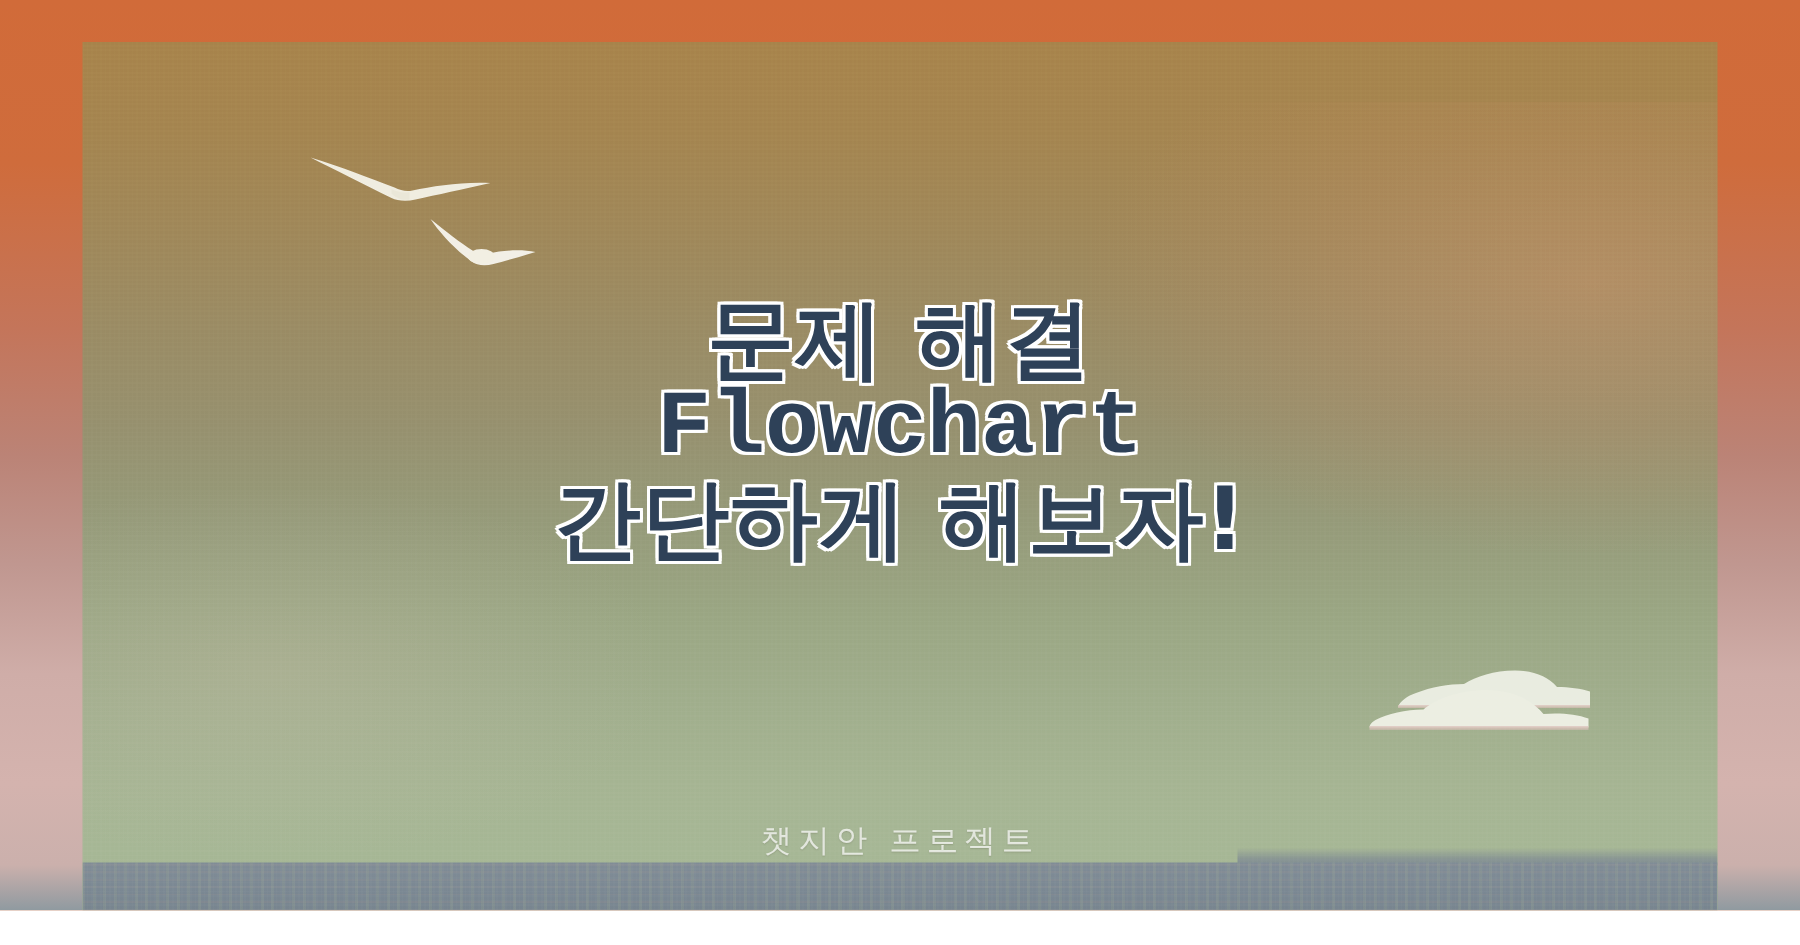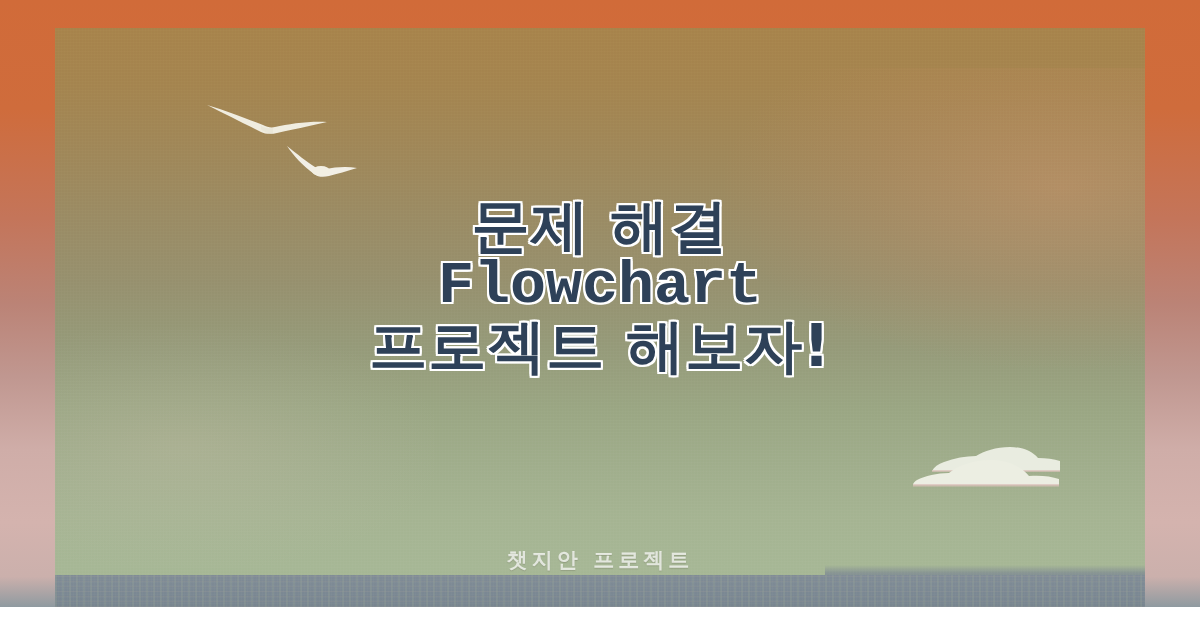--- a/index.html
+++ b/index.html
@@ -171,21 +171,21 @@
   }
 
   
   .watermark {
     position: absolute;
     left: 0;
     right: 0;
     top: 546px;
     text-align: center;
     font-family: "DejaVu Sans", sans-serif;
-    font-weight: 700;
+    font-weight: 400;
     font-size: 21px;
     letter-spacing: 4px;
     color: rgba(255,255,255,0.72);
     text-shadow: 0 1px 1px rgba(90,90,70,0.25);
     pointer-events: none;
   }
 </style>
 </head>
 <body>
 
@@ -236,18 +236,18 @@
     <div class="sea">
       <div class="sea-speckle"></div>
     </div>
 
     <div class="grain"></div>
   </div>
 
   <div class="title-block">
     <span class="title-line">문제 해결</span>
     <span class="title-line latin">Flowchart</span>
-    <span class="title-line">프로젝트 해보자!</span>
+    <span class="title-line">간단하게 해보자!</span>
   </div>
 
   <div class="watermark">챗지안 프로젝트</div>
 
 </div>
 
 </body></html>

